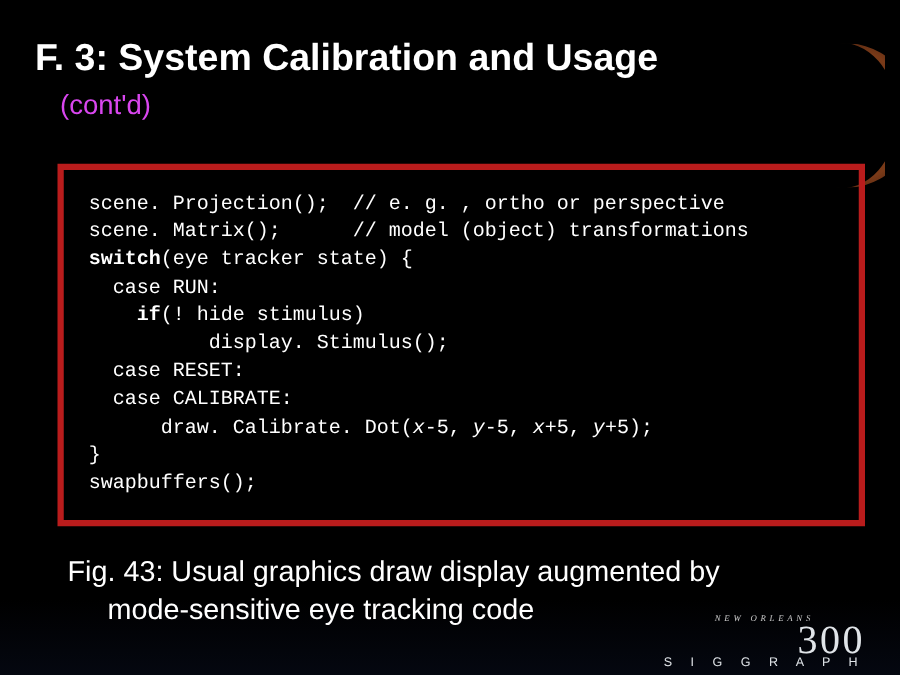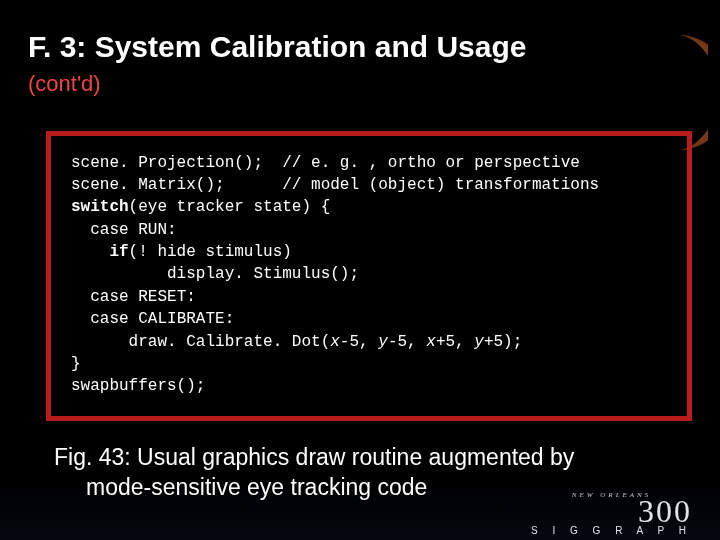--- a/index.html
+++ b/index.html
@@ -27,23 +27,24 @@
     padding: 30px 28px 20px 28px;
   }
   .title {
     color: #fff;
     font-size: 30px;
     font-weight: bold;
     line-height: 1.15;
     text-underline-offset: 3px;
   }
   .subtitle {
-    color: #ef4444;
+    color: #d946ef;
     font-size: 22px;
     margin-top: 6px;
+    margin-left: 20px;
   }
   .code-box {
     margin: 34px 0 0 18px;
     border: 5px solid #b91c1c;
     padding: 16px 20px 18px 20px;
     color: #fff;
     font-family: "Courier New", Courier, monospace;
     font-size: 16px;
     line-height: 1.4;
     white-space: pre;
@@ -124,21 +125,21 @@
 <span>  case </span><span>RUN:</span>
 <span class="kw">    if</span><span>(! hide stimulus)</span>
 <span>          display. Stimulus();</span>
 <span>  case </span><span>RESET:</span>
 <span>  case </span><span>CALIBRATE:</span>
 <span>      draw. Calibrate. Dot(</span><span class="it">x</span><span>-5, </span><span class="it">y</span><span>-5, </span><span class="it">x</span><span>+5, </span><span class="it">y</span><span>+5);</span>
 <span>}</span>
 <span>swapbuffers();</span></div>
 
   <div class="caption">
-    <div>Fig. 43: Usual graphics draw routine augmented by</div>
+    <div>Fig. 43: Usual graphics draw display augmented by</div>
     <div class="caption-line2">mode-sensitive eye tracking code</div>
   </div>
 
 </div>
 
 <div class="footer-logo">
   <div class="small">NEW  ORLEANS</div>
   <div class="year">300</div>
   <div class="sigg">S I G G R A P H</div>
 </div>

